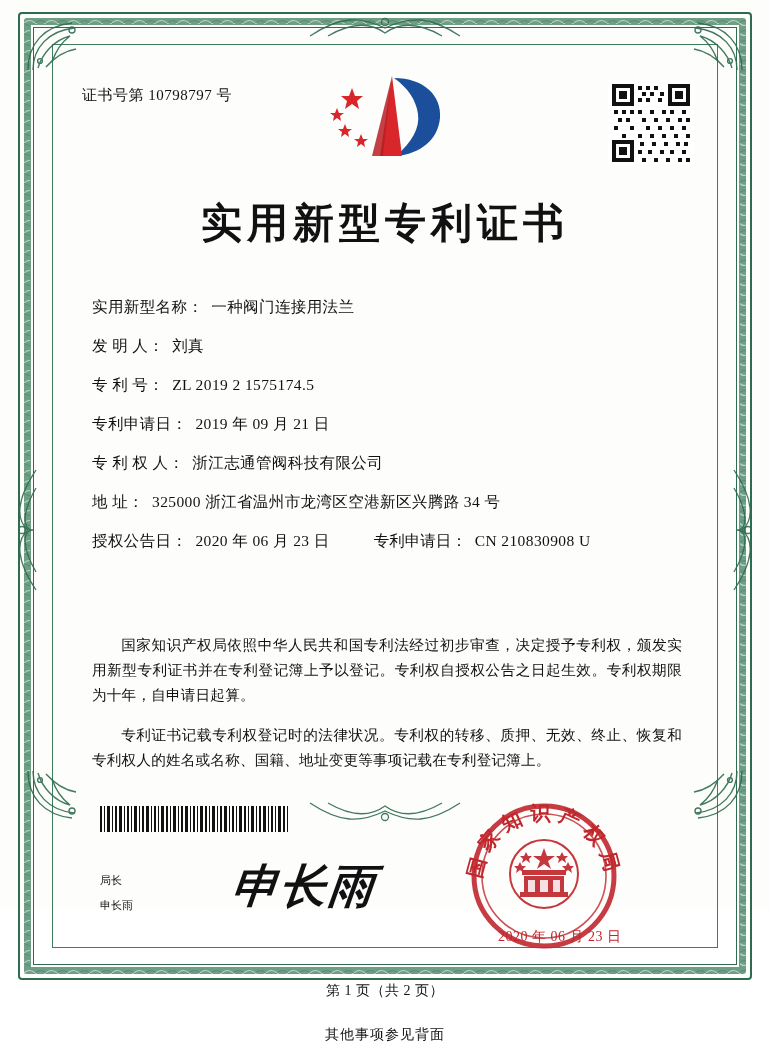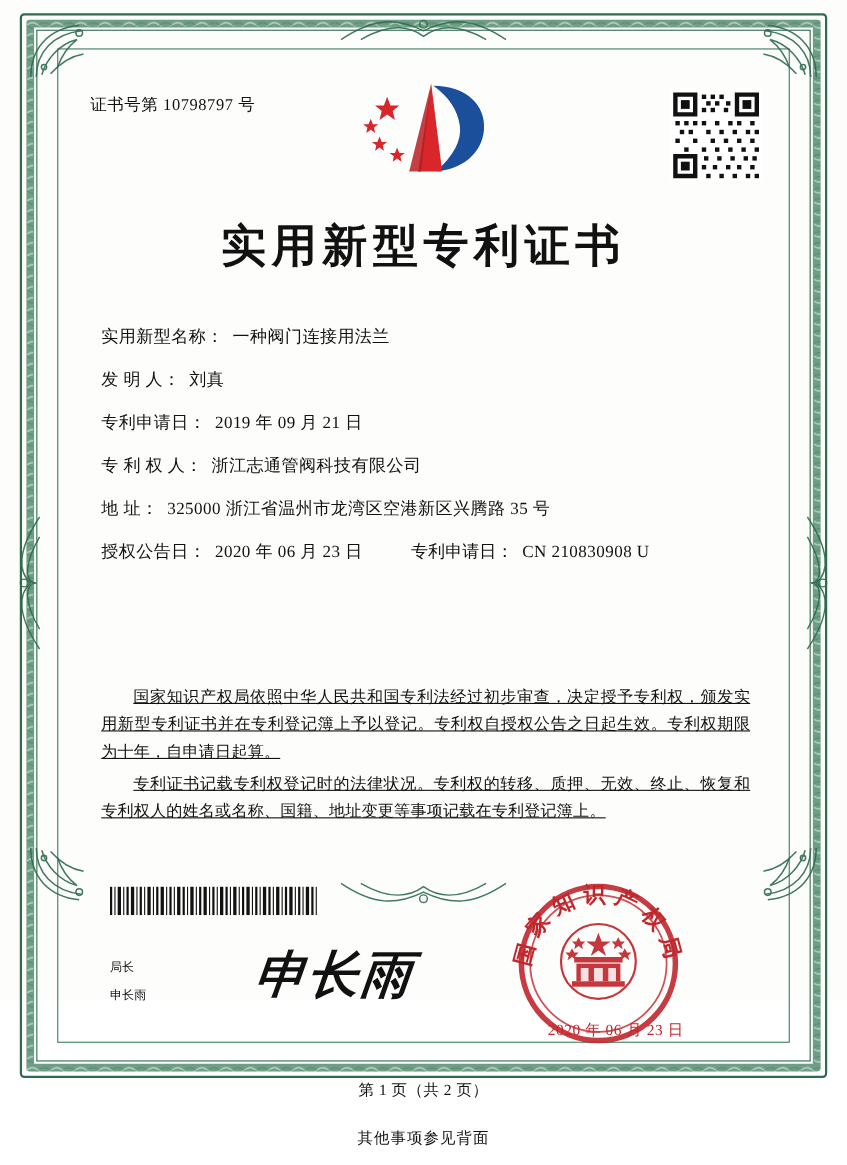--- a/index.html
+++ b/index.html
@@ -170,24 +170,23 @@
     position: absolute;
     left: 92px;
     top: 618px;
     width: 590px;
     font-size: 14.6px;
     line-height: 25px;
     color: #111;
     text-align: justify;
   }
   .paras p {
-    margin: 4px 0 4px 0;
+    margin: 15px 0 4px 0;
     text-indent: 2em;
     letter-spacing: 0.2px;
-    text-decoration: underline;
   }
 
   
   .barcode {
     position: absolute;
     left: 100px;
     top: 806px;
     width: 190px;
     height: 26px;
   }
@@ -430,30 +429,34 @@
   <div class="fields">
     <div class="field-row">
       <span class="field-label">实用新型名称：</span>
       <span class="field-value">一种阀门连接用法兰</span>
     </div>
     <div class="field-row">
       <span class="field-label">发 明 人：</span>
       <span class="field-value">刘真</span>
     </div>
     <div class="field-row">
+      <span class="field-label">专 利 号：</span>
+      <span class="field-value">ZL 2019 2 1575174.5</span>
+    </div>
+    <div class="field-row">
       <span class="field-label">专利申请日：</span>
       <span class="field-value">2019 年 09 月 21 日</span>
     </div>
     <div class="field-row">
       <span class="field-label">专 利 权 人：</span>
       <span class="field-value">浙江志通管阀科技有限公司</span>
     </div>
     <div class="field-row">
       <span class="field-label">地        址：</span>
-      <span class="field-value">325000 浙江省温州市龙湾区空港新区兴腾路 35 号</span>
+      <span class="field-value">325000 浙江省温州市龙湾区空港新区兴腾路 34 号</span>
     </div>
     <div class="field-row dual">
       <span class="field-label">授权公告日：</span>
       <span class="field-value">2020 年 06 月 23 日</span>
       <span class="field-second-label">专利申请日：</span>
       <span class="field-value">CN 210830908 U</span>
     </div>
   </div>
 
   <div class="paras">

